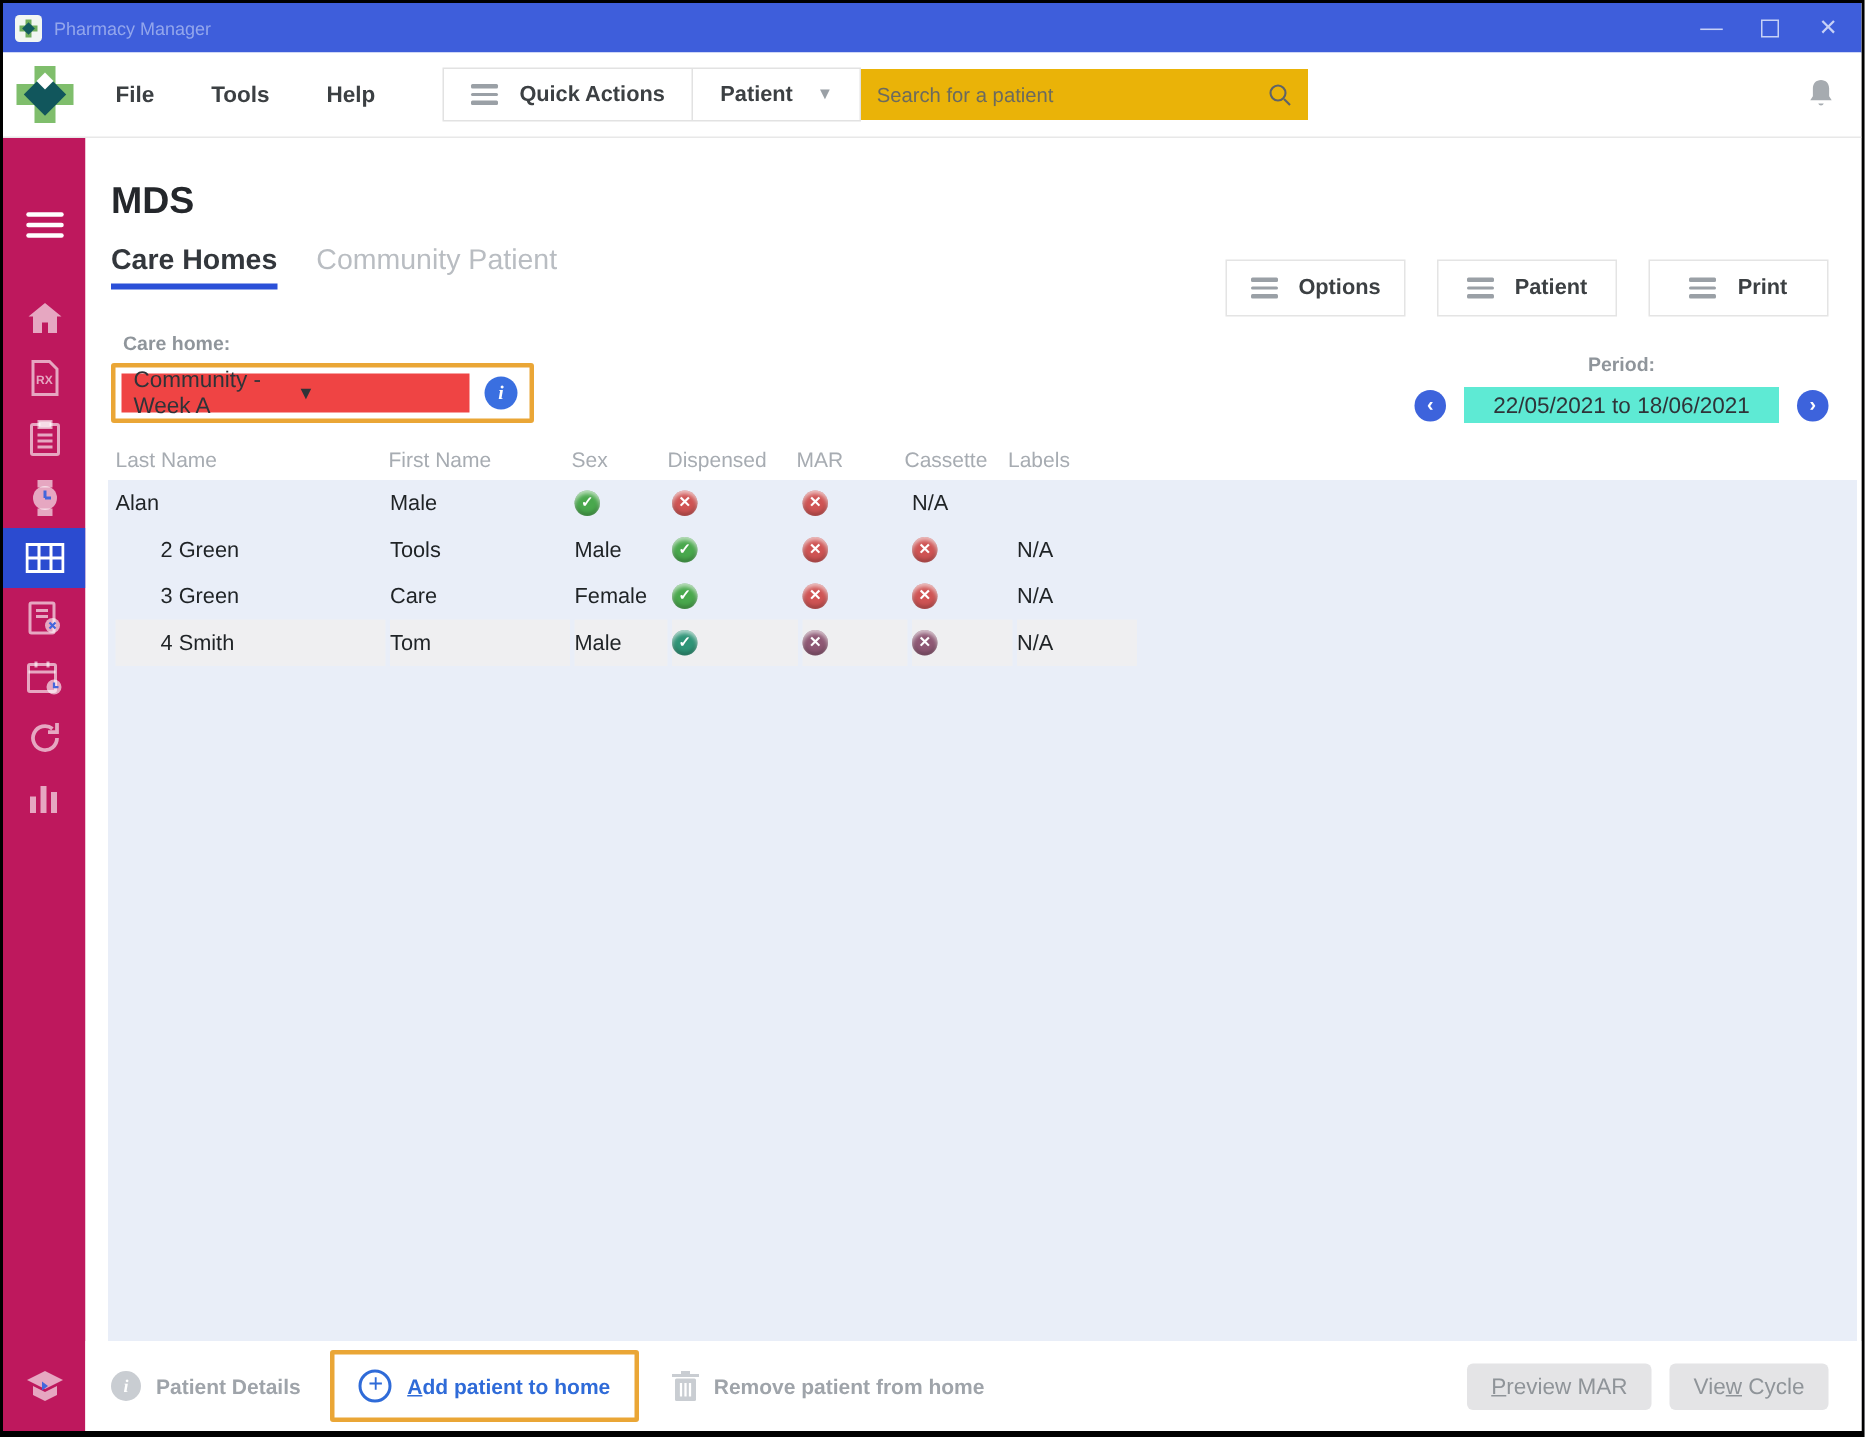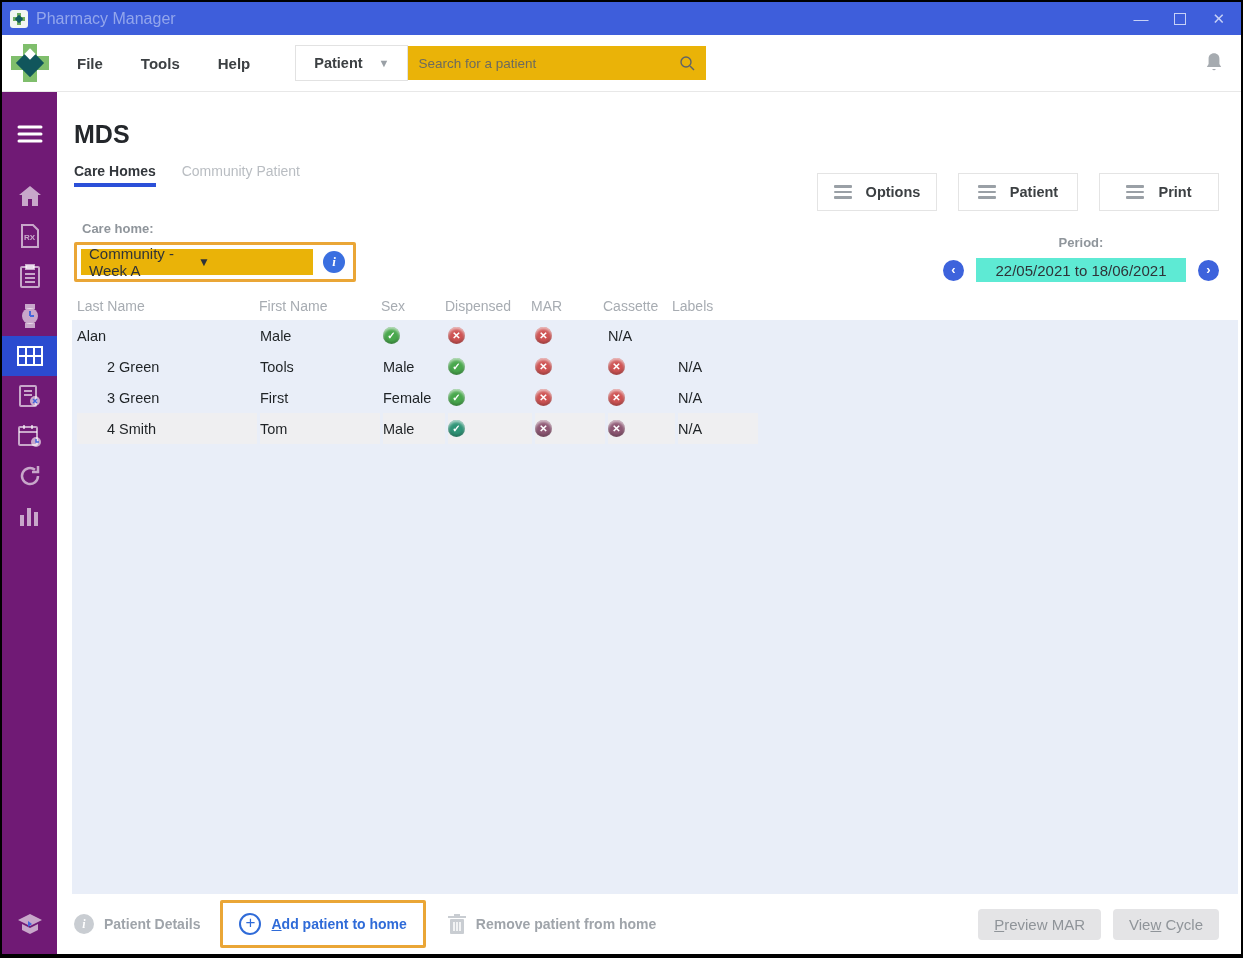--- a/index.html
+++ b/index.html
@@ -10,21 +10,21 @@
     border:2px solid #000; border-bottom-width:4px;
     display:flex; flex-direction:column; overflow:hidden; position:relative;
   }
   
   .titlebar{ height:33px; background:#3E5EDB; display:flex; align-items:center; padding:0 8px; flex:none; }
   .app-ico{ width:18px; height:18px; background:#f2f6f2; border-radius:3px; display:flex; align-items:center; justify-content:center; margin-right:8px; }
   .app-ico .cross{ position:relative; width:12px; height:12px; }
   .app-ico .cross::before{ content:""; position:absolute; left:4px; top:0; width:4px; height:12px; background:#6fae5e; }
   .app-ico .cross::after{ content:""; position:absolute; left:0; top:4px; width:12px; height:4px; background:#6fae5e; }
   .app-ico .dot{ position:absolute; left:3px; top:3px; width:6px; height:6px; background:#135a60; transform:rotate(45deg); z-index:2;}
-  .titlebar .title{ color:#93a6ec; font-size:16px; }
+  .titlebar .title{ color:#93a6ec; font-size:12px; }
   .win-controls{ margin-left:auto; display:flex; align-items:center; gap:26px; padding-right:8px; }
   .win-controls span{ color:#c7d1f6; font-size:15px; line-height:1; cursor:default; }
   .win-controls .max{ font-size:13px; border:1px solid #c7d1f6; width:12px; height:12px; display:inline-block; }
   
   .topbar{ height:57px; background:#fff; border-bottom:1px solid #e8e8e8; display:flex; align-items:center; flex:none; position:relative; }
   .logo{ width:55px; display:flex; justify-content:center; }
   .logo .cross{ position:relative; width:38px; height:38px; }
   .logo .cross::before{ content:""; position:absolute; left:12px; top:0; width:14px; height:38px; background:#7fbe6c; }
   .logo .cross::after{ content:""; position:absolute; left:0; top:12px; width:38px; height:14px; background:#7fbe6c; }
   .logo .diamond{ position:absolute; left:9px; top:9px; width:20px; height:20px; background:#11565c; transform:rotate(45deg); z-index:2; }
@@ -38,42 +38,42 @@
   .list-ico{ display:inline-flex; flex-direction:column; gap:3px; }
   .list-ico i{ width:18px; height:2.5px; background:#9aa0a6; border-radius:1px; display:block; }
   .list-ico i::before{ content:""; }
   .caret{ color:#9aa0a6; font-size:11px; margin-left:2px; }
   .search{ height:34px; width:298px; background:#eab308; display:flex; align-items:center; padding:0 10px; }
   .search input{ flex:1; border:none; outline:none; background:transparent; font-size:13.5px; color:#5f6368; font-family:"Liberation Sans",sans-serif; }
   .search input::placeholder{ color:#5f6368; opacity:.9; }
   .bell{ margin-left:auto; margin-right:14px; color:#a6abb0; }
   
   .bodyrow{ flex:1; display:flex; min-height:0; }
-  .sidebar{ width:55px; background:#701a75; display:flex; flex-direction:column; align-items:center; padding-top:22px; flex:none; }
+  .sidebar{ width:55px; background:#be185d; display:flex; flex-direction:column; align-items:center; padding-top:38px; flex:none; }
   .side-ico{ width:100%; height:40px; display:flex; align-items:center; justify-content:center; color:rgba(255,255,255,.62); cursor:pointer; flex:none; }
   .side-ico.burger{ color:#fff; margin-bottom:22px; }
   .side-ico.active{ background:#2B4BD0; color:#fff; }
   .side-spacer{ flex:1; }
   .side-ico.bottom{ margin-bottom:10px; }
   .content{ flex:1; display:flex; flex-direction:column; background:#fff; min-width:0; padding:0 0 0 0; }
   .page-title{ font-size:25px; font-weight:700; color:#24272b; margin:28px 0 14px 17px; }
   .tabs-row{ display:flex; align-items:flex-start; padding:0 22px 0 17px; }
   .tabs{ display:flex; gap:26px; }
-  .tab{ font-size:14px; padding-bottom:8px; position:relative; cursor:pointer; }
+  .tab{ font-size:19px; padding-bottom:8px; position:relative; cursor:pointer; }
   .tab.active{ color:#33373c; font-weight:600; }
   .tab.active::after{ content:""; position:absolute; left:0; right:0; bottom:0; height:4px; background:#2B50D8; }
   .tab.inactive{ color:#b9bdc2; }
   .hdr-buttons{ margin-left:auto; display:flex; gap:21px; margin-top:10px; }
   .hbtn{ width:120px; height:38px; border:1px solid #e4e4e4; background:#fff; display:flex; align-items:center; justify-content:center; gap:14px; cursor:pointer; }
   .hbtn b{ font-size:14.5px; color:#3c4043; }
   .sel-row{ display:flex; align-items:flex-end; padding:0 22px 0 17px; margin-top:10px; }
   .care-col label, .period-col label{ font-size:13px; font-weight:700; color:#8f959b; display:block; }
   .care-col label{ margin:0 0 6px 8px; }
   .orange-box{ border:3px solid #EAA636; border-radius:2px; display:flex; align-items:center; gap:10px; padding:4px 8px 4px 4px; background:#fff; }
-  .dropdown{ width:232px; height:26px; background:#eab308; display:flex; align-items:center; padding:0 8px; cursor:pointer; }
+  .dropdown{ width:232px; height:26px; background:#ef4444; display:flex; align-items:center; padding:0 8px; cursor:pointer; }
   .dropdown span{ font-size:15px; color:#2f3338; flex:1; }
   .dropdown .caret{ font-size:12px; }
   .info-ico{ width:22px; height:22px; border-radius:50%; background:#3A6FE0; color:#fff; font-size:13px; font-weight:700; font-style:italic; display:flex; align-items:center; justify-content:center; cursor:pointer; font-family:"Liberation Serif",serif; }
   .period-col{ margin-left:auto; display:flex; flex-direction:column; align-items:center; }
   .period-col label{ margin-bottom:8px; }
   .period-nav{ display:flex; align-items:center; gap:12px; }
   .nav-circle{ width:21px; height:21px; border-radius:50%; background:#3D63DC; color:#fff; display:flex; align-items:center; justify-content:center; font-size:13px; font-weight:700; cursor:pointer; padding-bottom:1px; }
   .date-field{ width:210px; height:24px; background:#5eead4; display:flex; align-items:center; justify-content:center; font-size:15px; color:#2f3338; cursor:pointer; }
   
   .grid-head{ display:grid; grid-template-columns:180px 120px 62px 84px 70px 67px 80px 1fr; column-gap:2px; margin:16px 3px 0 15px; padding:0 0 6px 5px; }
@@ -131,20 +131,28 @@
           <div class="diamond"></div>
         </div>
     </div>
     <div class="menu">
       <span>File</span>
       <span>Tools</span>
       <span>Help</span>
     </div>
     <div class="qa-box">
       <div class="qa-item">
+        <span class="list-ico">
+            <i></i>
+            <i></i>
+            <i></i>
+          </span>
+        <b>Quick Actions</b>
+      </div>
+      <div class="qa-item">
         <b>Patient</b>
         <span class="caret">▼</span>
       </div>
     </div>
     <div class="search">
       <input type="text" placeholder="Search for a patient" style="">
       <svg class="mag" width="18" height="18" viewBox="0 0 18 18" fill="none" stroke="#5f6368" stroke-width="1.4">
         <circle cx="8" cy="8" r="5"></circle>
           <line x1="12" y1="12" x2="16" y2="16"></line>
       </svg>
@@ -339,21 +347,21 @@
               <span class="orb cross-red"></span>
             </div>
           <div class="cell">
               <span class="orb cross-red"></span>
             </div>
           <div class="cell">N/A</div>
           <div class="cell c-fill"></div>
         </div>
         <div class="trow">
           <div class="cell c-last">3 Green</div>
-          <div class="cell">First</div>
+          <div class="cell">Care</div>
           <div class="cell">Female</div>
           <div class="cell">
               <span class="orb check-green"></span>
             </div>
           <div class="cell">
               <span class="orb cross-red"></span>
             </div>
           <div class="cell">
               <span class="orb cross-red"></span>
             </div>

